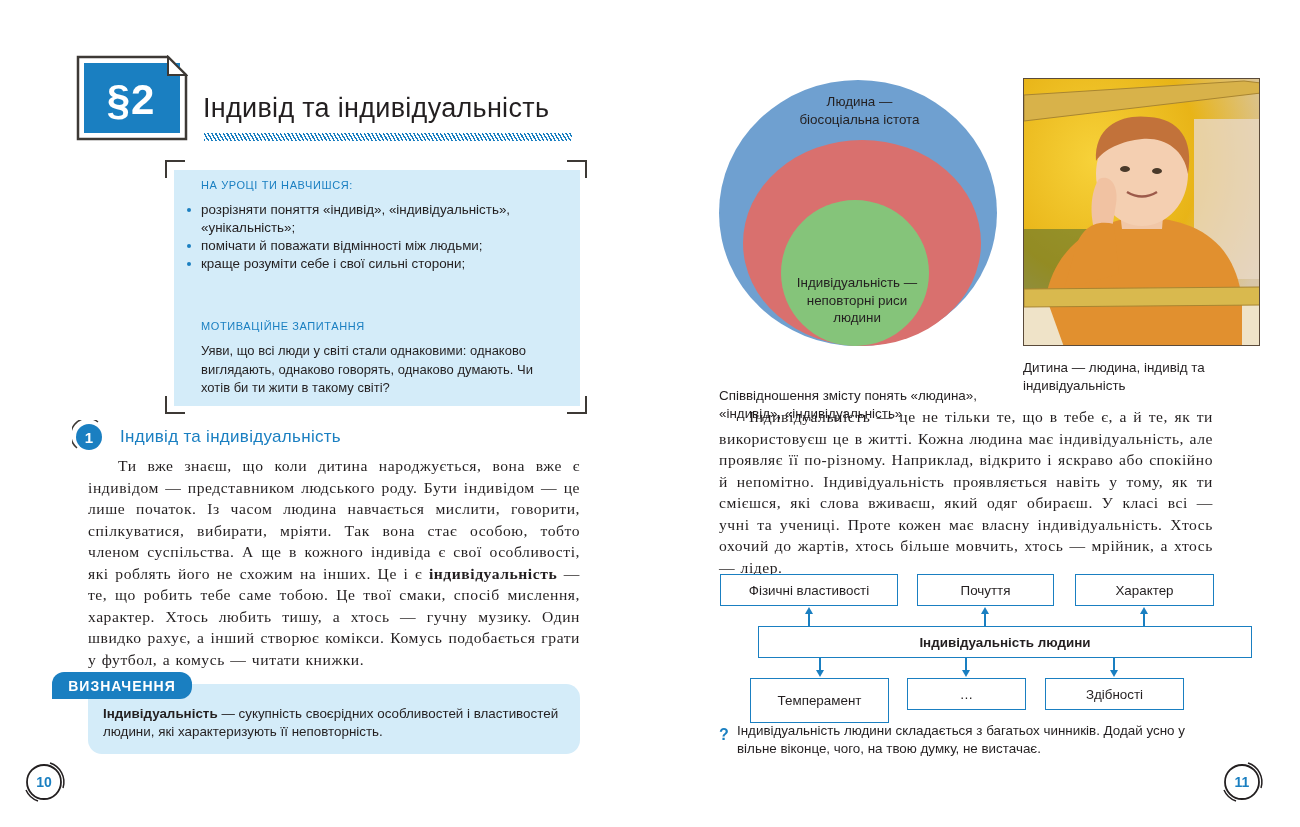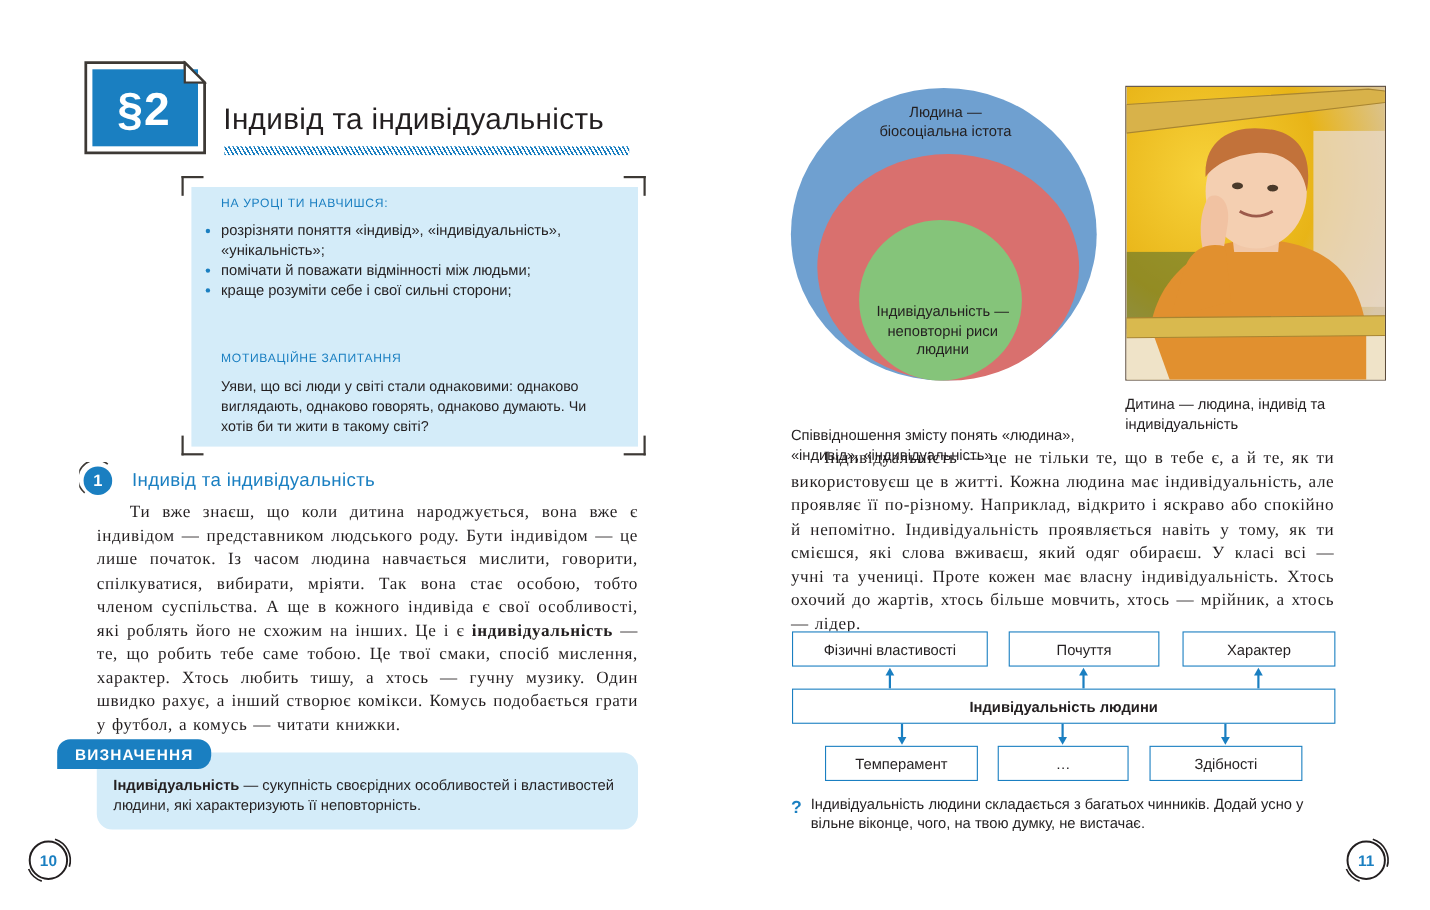--- a/index.html
+++ b/index.html
@@ -105,21 +105,21 @@
   }
 
   .right-body { left: 719px; top: 406px; width: 494px; }
 
   .scheme { left: 719px; top: 574px; width: 495px; height: 140px; }
   .s-box {
     position: absolute; border: 1.5px solid #1a7fc1; background: #ffffff;
     display: flex; align-items: center; justify-content: center;
     font-size: 13.4px; color: #231f20;
   }
-  .s-box.center { font-weight: bold; }
+  .s-box.center { font-weight: bold; margin-left: 38px; }
   .s-line { position: absolute; width: 1.5px; background: #1a7fc1; }
   .arrow-up, .arrow-down { position: absolute; width: 0; height: 0; border-left: 4px solid transparent; border-right: 4px solid transparent; }
   .arrow-up { border-bottom: 7px solid #1a7fc1; }
   .arrow-down { border-top: 7px solid #1a7fc1; }
 
   .question-icon {
     left: 719px; top: 726px; font-size: 16px; font-weight: bold; color: #1a7fc1;
   }
   .question-text {
     left: 737px; top: 722px; width: 470px; font-size: 13.4px; line-height: 18px; color: #231f20;
@@ -248,21 +248,21 @@
 
   <div class="s-box center" style="left:1px;top:52px;width:494px;height:32px;">Індивідуальність людини</div>
 
   <div class="s-line" style="left:100px;top:84px;height:13px;"></div>
   <div class="arrow-down" style="left:97px;top:96px;"></div>
   <div class="s-line" style="left:246px;top:84px;height:13px;"></div>
   <div class="arrow-down" style="left:243px;top:96px;"></div>
   <div class="s-line" style="left:394px;top:84px;height:13px;"></div>
   <div class="arrow-down" style="left:391px;top:96px;"></div>
 
-  <div class="s-box" style="left:31px;top:104px;width:139px;height:32px;">Темперамент</div>
+  <div class="s-box" style="left:31px;top:104px;width:139px;height:45px;">Темперамент</div>
   <div class="s-box" style="left:188px;top:104px;width:119px;height:32px;">…</div>
   <div class="s-box" style="left:326px;top:104px;width:139px;height:32px;">Здібності</div>
 </div>
 
 <div class="abs question-icon">?</div>
 <div class="abs question-text">Індивідуальність людини складається з багатьох чинників. Додай усно у вільне віконце, чого, на твою думку, не вистачає.</div>
 
 <div class="abs page-num pn-right">
   <svg width="48" height="48" viewBox="0 0 48 48">
     <circle cx="24" cy="24" r="17" fill="none" stroke="#231f20" stroke-width="1.8"></circle>

